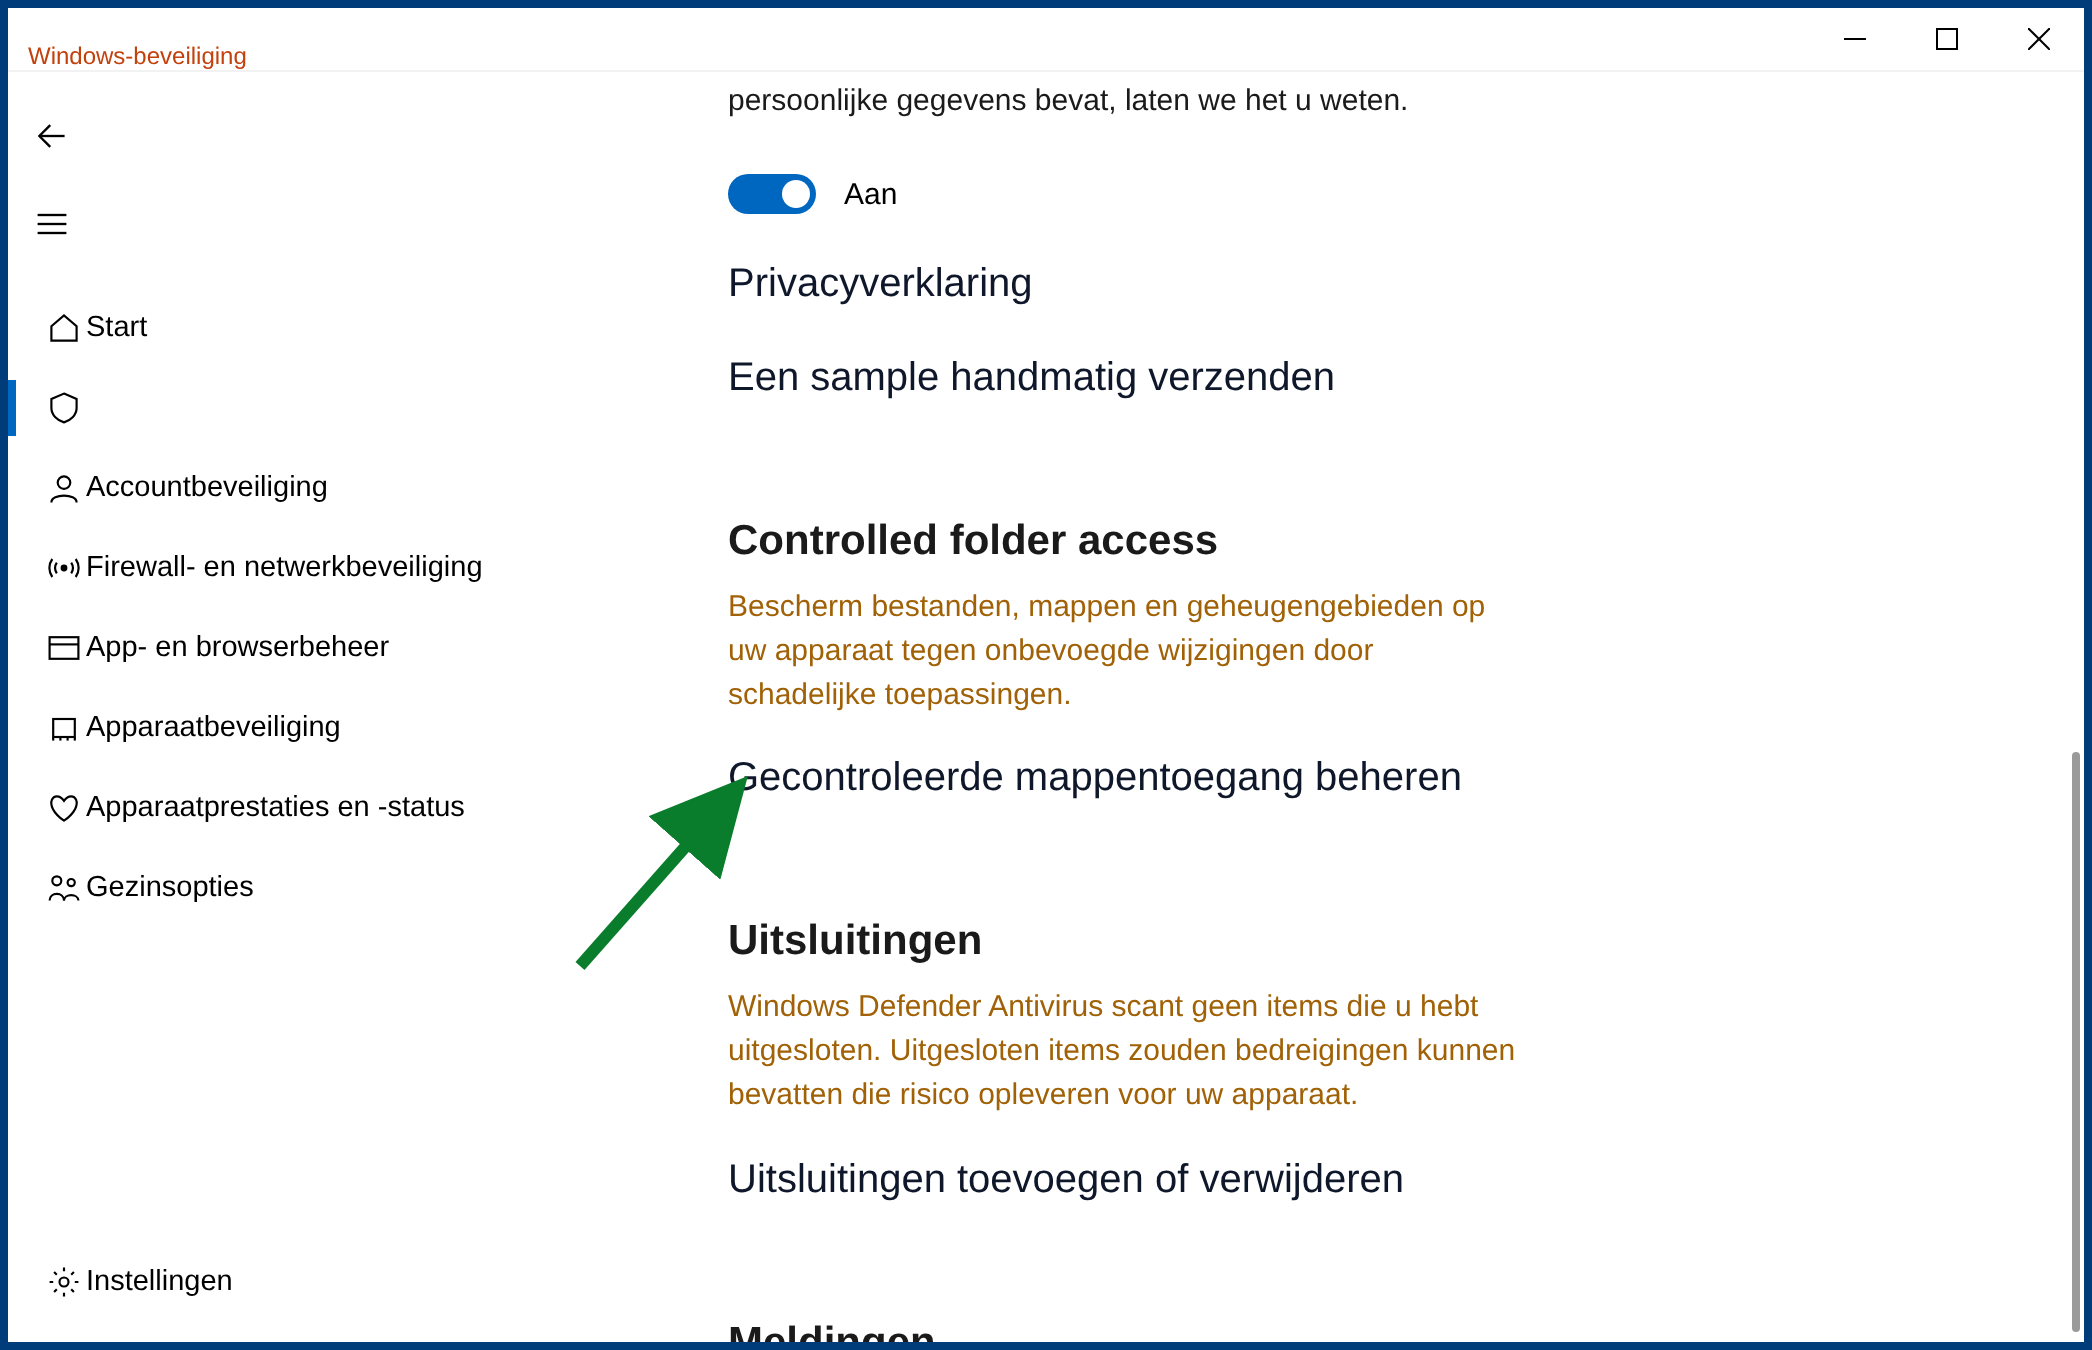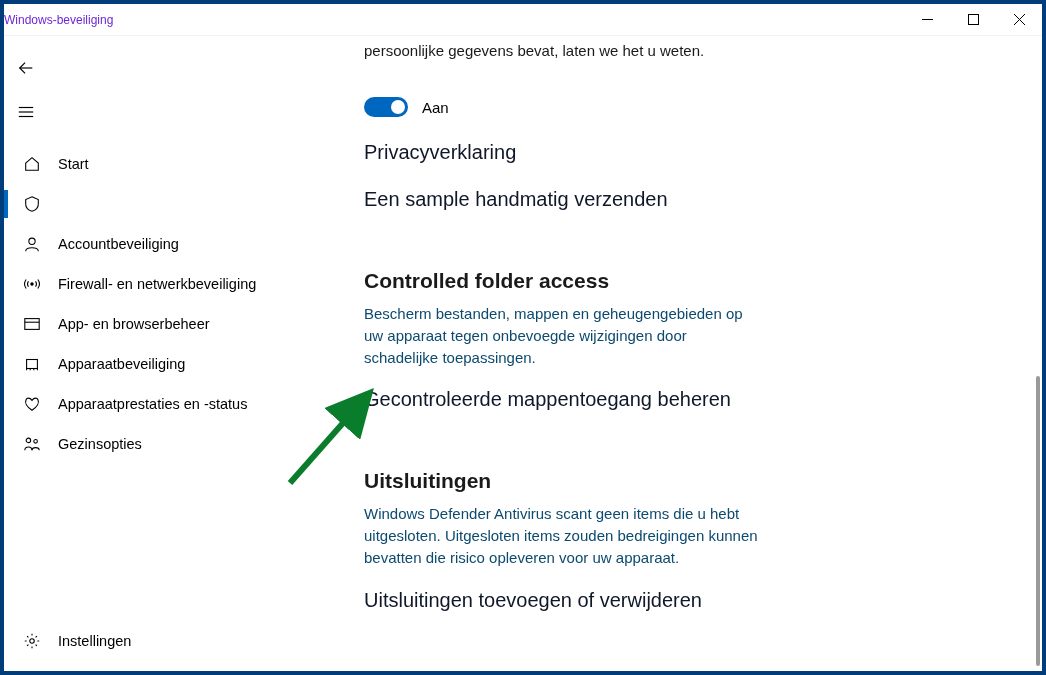--- a/index.html
+++ b/index.html
@@ -16,24 +16,25 @@
     height: 675px;
     background: #fff;
     border: 4px solid #003b7a;
     display: flex;
     flex-direction: column;
     position: relative;
   }
   .titlebar {
     height: 32px;
     display: flex;
-    align-items: center;
+    align-items: flex-end;
     justify-content: space-between;
+    padding-left: 10px;
     font-size: 12px;
-    color: #6d28d9;
+    color: #c2410c;
     border-bottom: 1px solid rgba(0,0,0,0.05);
   }
   .titlebar .controls {
     display: flex;
     height: 100%;
   }
   .titlebar .ctrl {
     width: 46px;
     display: flex;
     align-items: center;
@@ -70,21 +71,21 @@
   .nav-list {
     margin-top: 10px;
     display: flex;
     flex-direction: column;
   }
   .nav-item {
     height: 40px;
     display: flex;
     align-items: center;
     padding-left: 18px;
-    gap: 16px;
+    gap: 1px;
     font-size: 14.5px;
     color: #000;
     cursor: pointer;
     position: relative;
   }
   .nav-item.active::before {
     content: "";
     position: absolute;
     left: 0;
     top: 6px;
@@ -118,21 +119,21 @@
   .desc-top {
     font-size: 15px;
     color: #1a1a1a;
     line-height: 1.4;
     margin-top: 4px;
   }
   .toggle-row {
     display: flex;
     align-items: center;
     gap: 14px;
-    margin-top: 36px;
+    margin-top: 26px;
   }
   .toggle {
     width: 44px;
     height: 20px;
     border-radius: 10px;
     background: #0067c0;
     position: relative;
   }
   .toggle::after {
     content: "";
@@ -157,21 +158,21 @@
     margin-top: 58px;
   }
   .section h2 {
     font-size: 21px;
     font-weight: 700;
     color: #1a1a1a;
     margin-bottom: 10px;
   }
   .section p {
     font-size: 15px;
-    color: #0c4a6e;
+    color: #a16207;
     line-height: 1.45;
   }
   .section .link { margin-top: 20px; }
   .scroll-track {
     position: absolute;
     right: 2px;
     top: 0;
     bottom: 0;
     width: 4px;
   }

